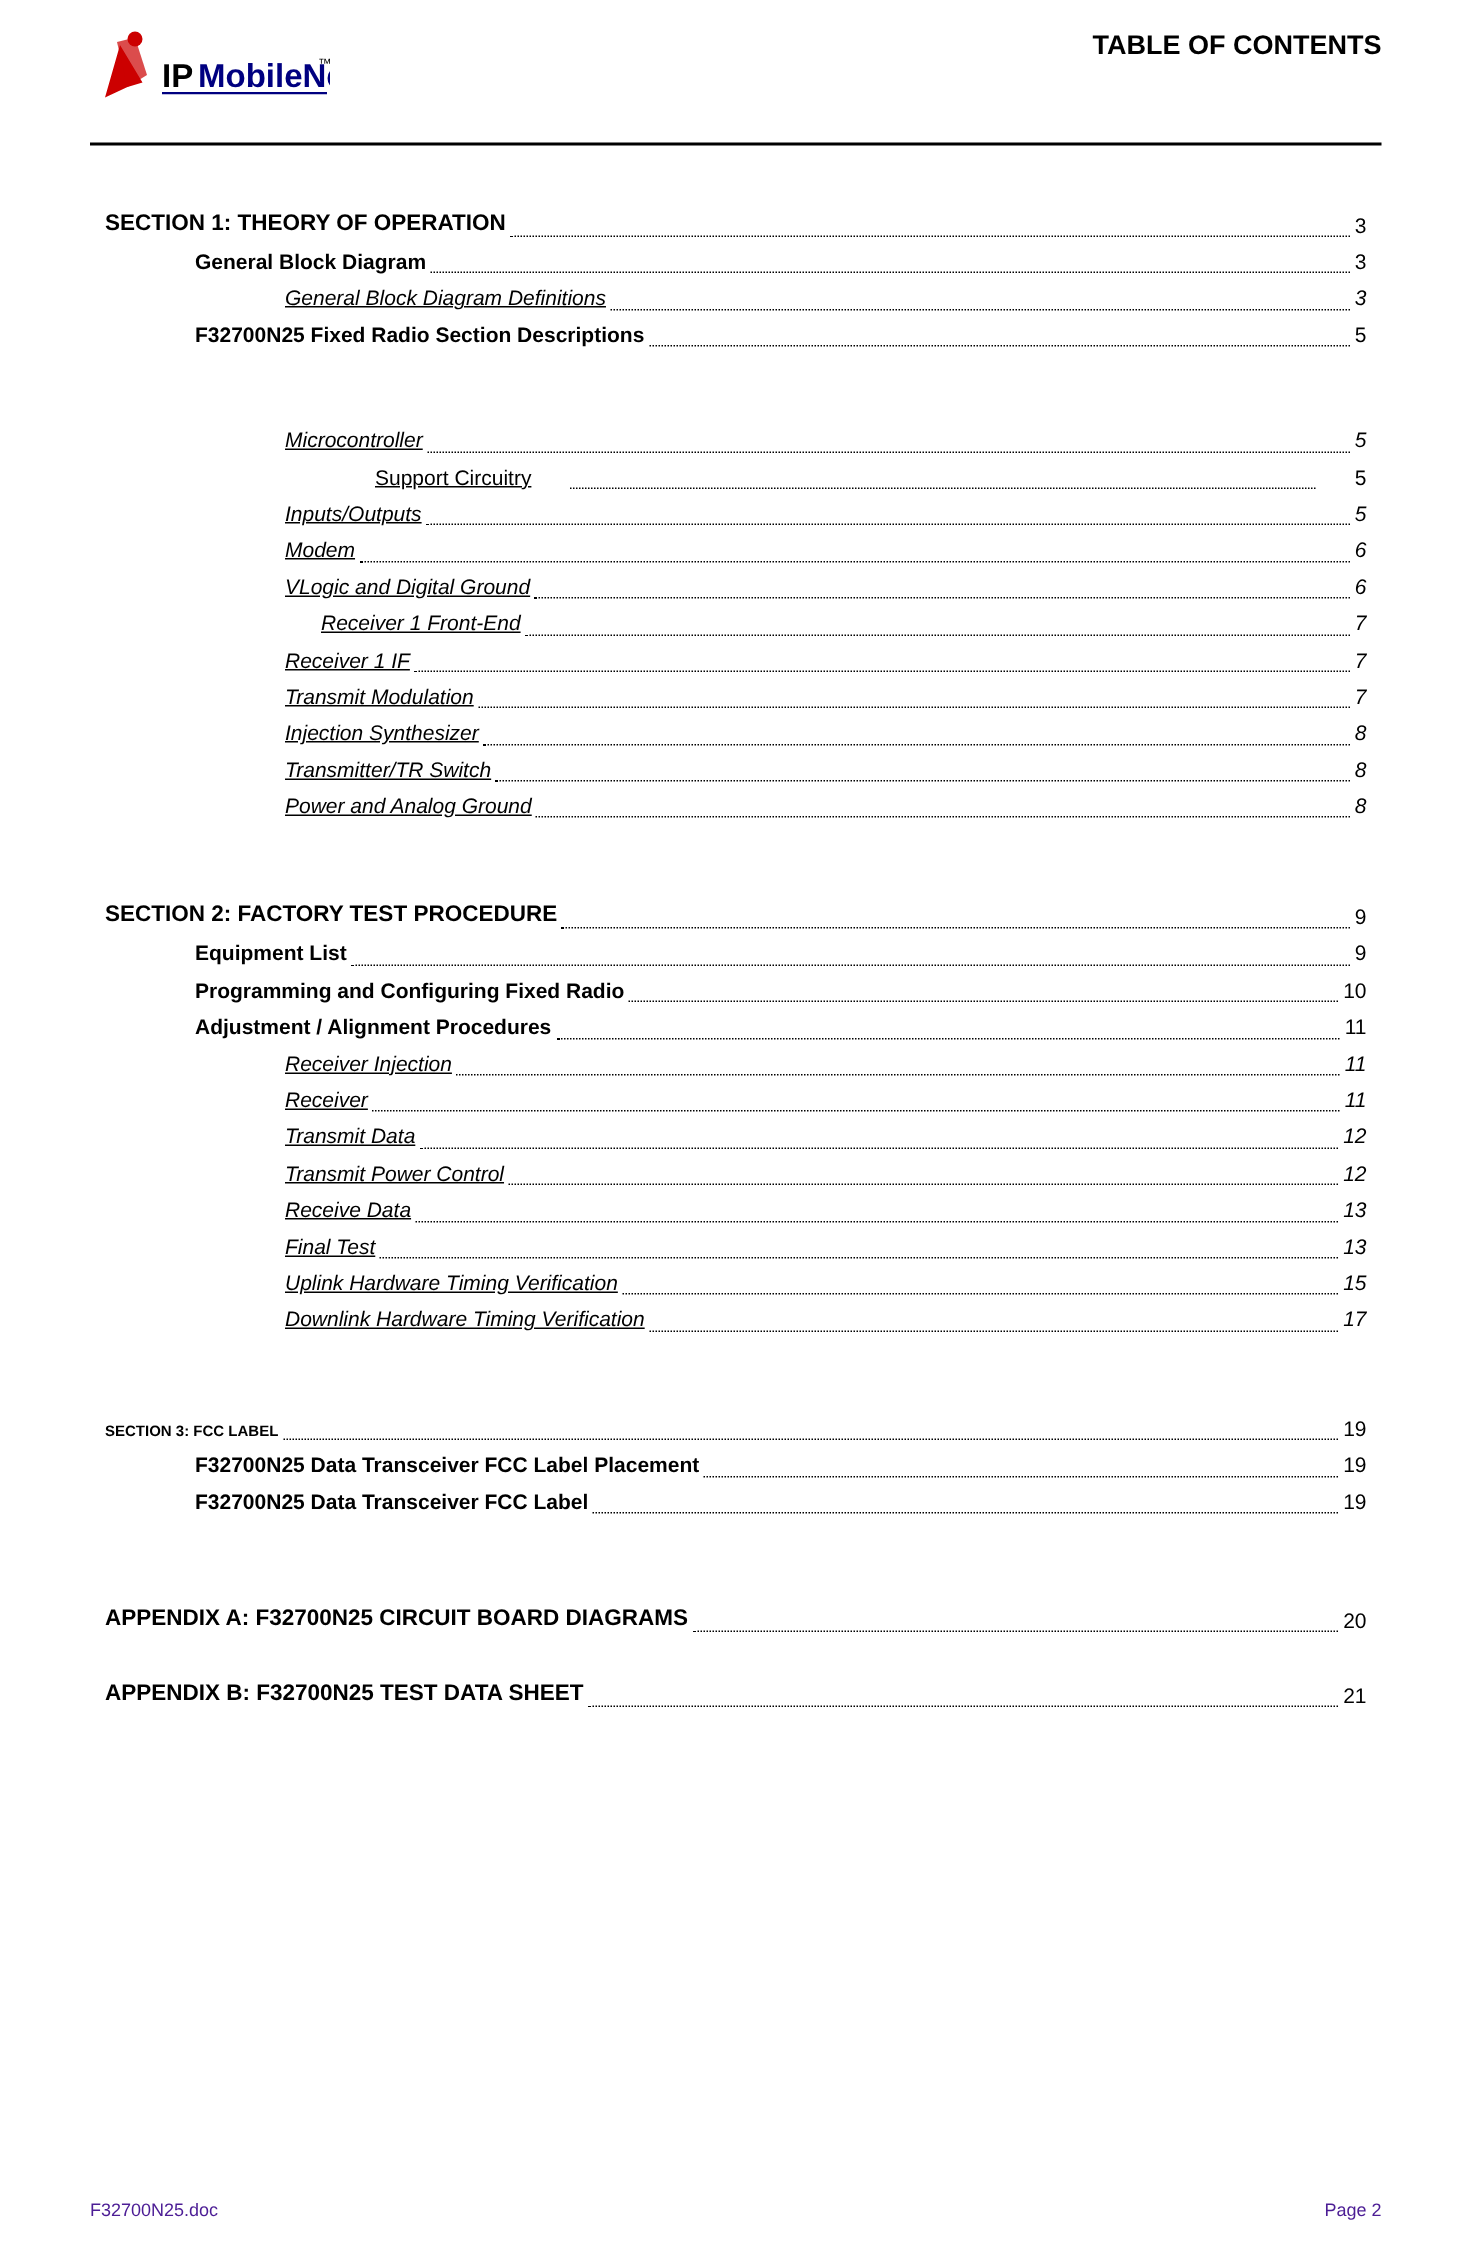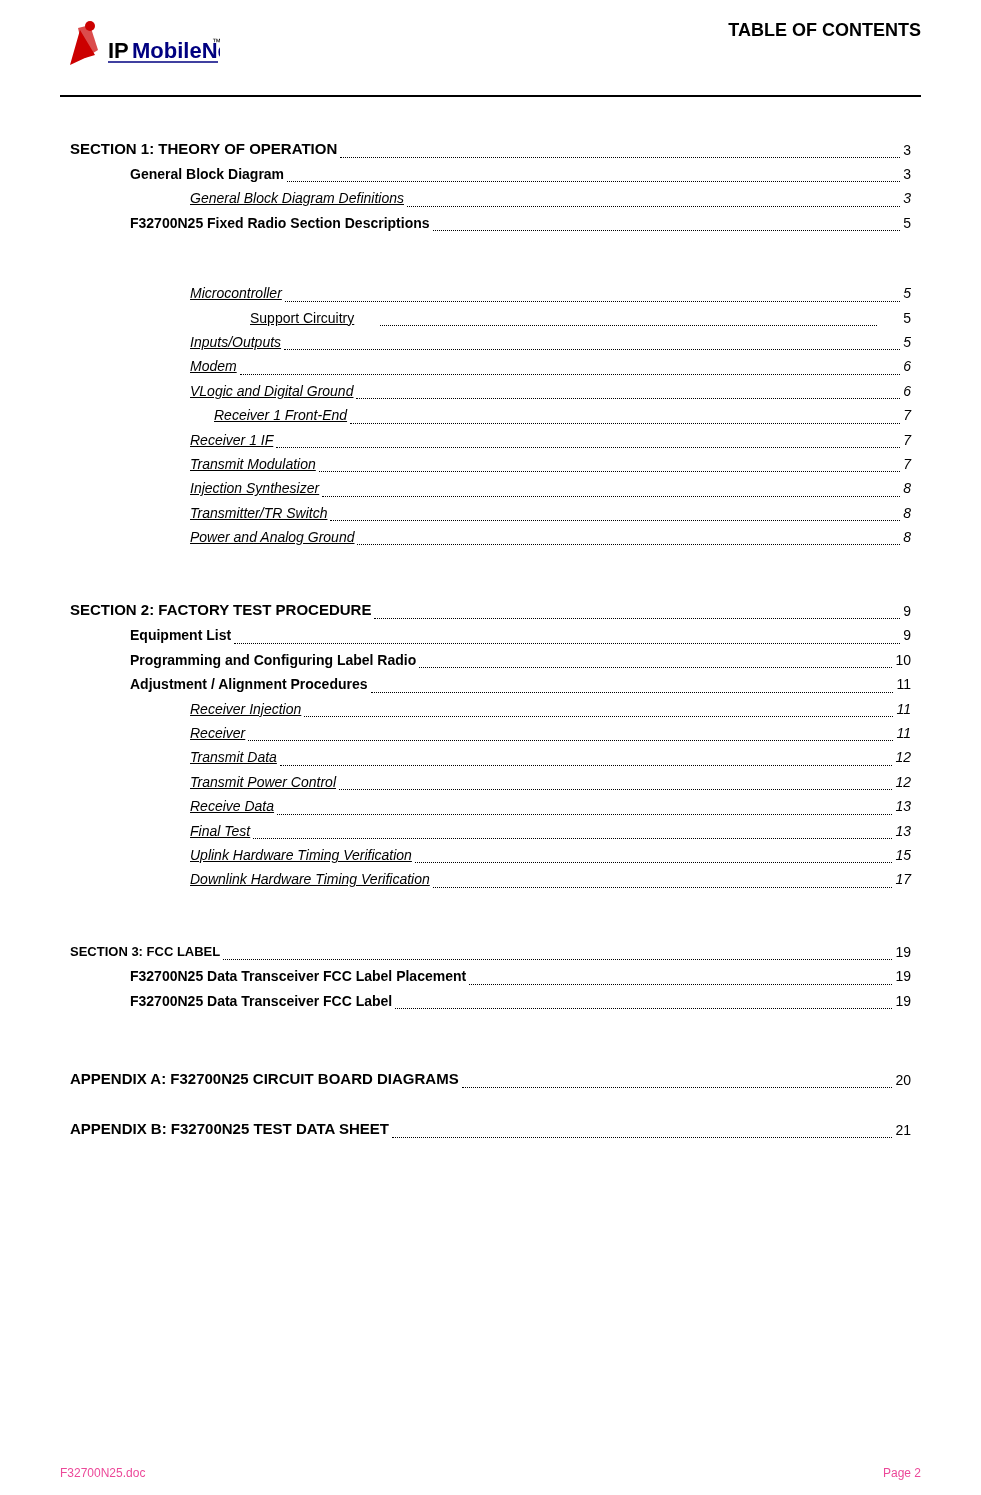--- a/index.html
+++ b/index.html
@@ -97,21 +97,21 @@
     }
 
     .footer {
       position: absolute;
       bottom: 15px;
       left: 60px;
       right: 60px;
       display: flex;
       justify-content: space-between;
       font-size: 12px;
-      color: #ec4899;
+      color: #4c1d95;
       border-top: none;
     }
 
     .appendix-block {
       margin-bottom: 14px;
     }
   </style>
 </head>
 <body>
 
@@ -250,21 +250,21 @@
         <span class="toc-page">9</span>
       </div>
 
       <div class="toc-entry indent-1">
         <span class="toc-label" style="font-weight:bold; text-decoration:none;">Equipment List</span>
         <span class="toc-dots"></span>
         <span class="toc-page">9</span>
       </div>
 
       <div class="toc-entry indent-1">
-        <span class="toc-label" style="font-weight:bold; text-decoration:none;">Programming and Configuring Label Radio</span>
+        <span class="toc-label" style="font-weight:bold; text-decoration:none;">Programming and Configuring Fixed Radio</span>
         <span class="toc-dots"></span>
         <span class="toc-page">10</span>
       </div>
 
       <div class="toc-entry indent-1">
         <span class="toc-label" style="font-weight:bold; text-decoration:none;">Adjustment / Alignment Procedures</span>
         <span class="toc-dots"></span>
         <span class="toc-page">11</span>
       </div>
 
@@ -315,21 +315,21 @@
         <span class="toc-dots"></span>
         <span class="toc-page">17</span>
       </div>
     </div>
 
     <div style="height:20px;"></div>
 
     <div class="section-block">
 
       <div class="toc-entry">
-        <span class="toc-label" style="font-weight:bold; font-size:13px; text-decoration:none;">SECTION 3:  FCC LABEL</span>
+        <span class="toc-label" style="font-weight:bold; font-size:10px; text-decoration:none;">SECTION 3:  FCC LABEL</span>
         <span class="toc-dots"></span>
         <span class="toc-page">19</span>
       </div>
 
       <div class="toc-entry indent-1">
         <span class="toc-label" style="font-weight:bold; text-decoration:none;">F32700N25 Data Transceiver FCC Label Placement</span>
         <span class="toc-dots"></span>
         <span class="toc-page">19</span>
       </div>
 

